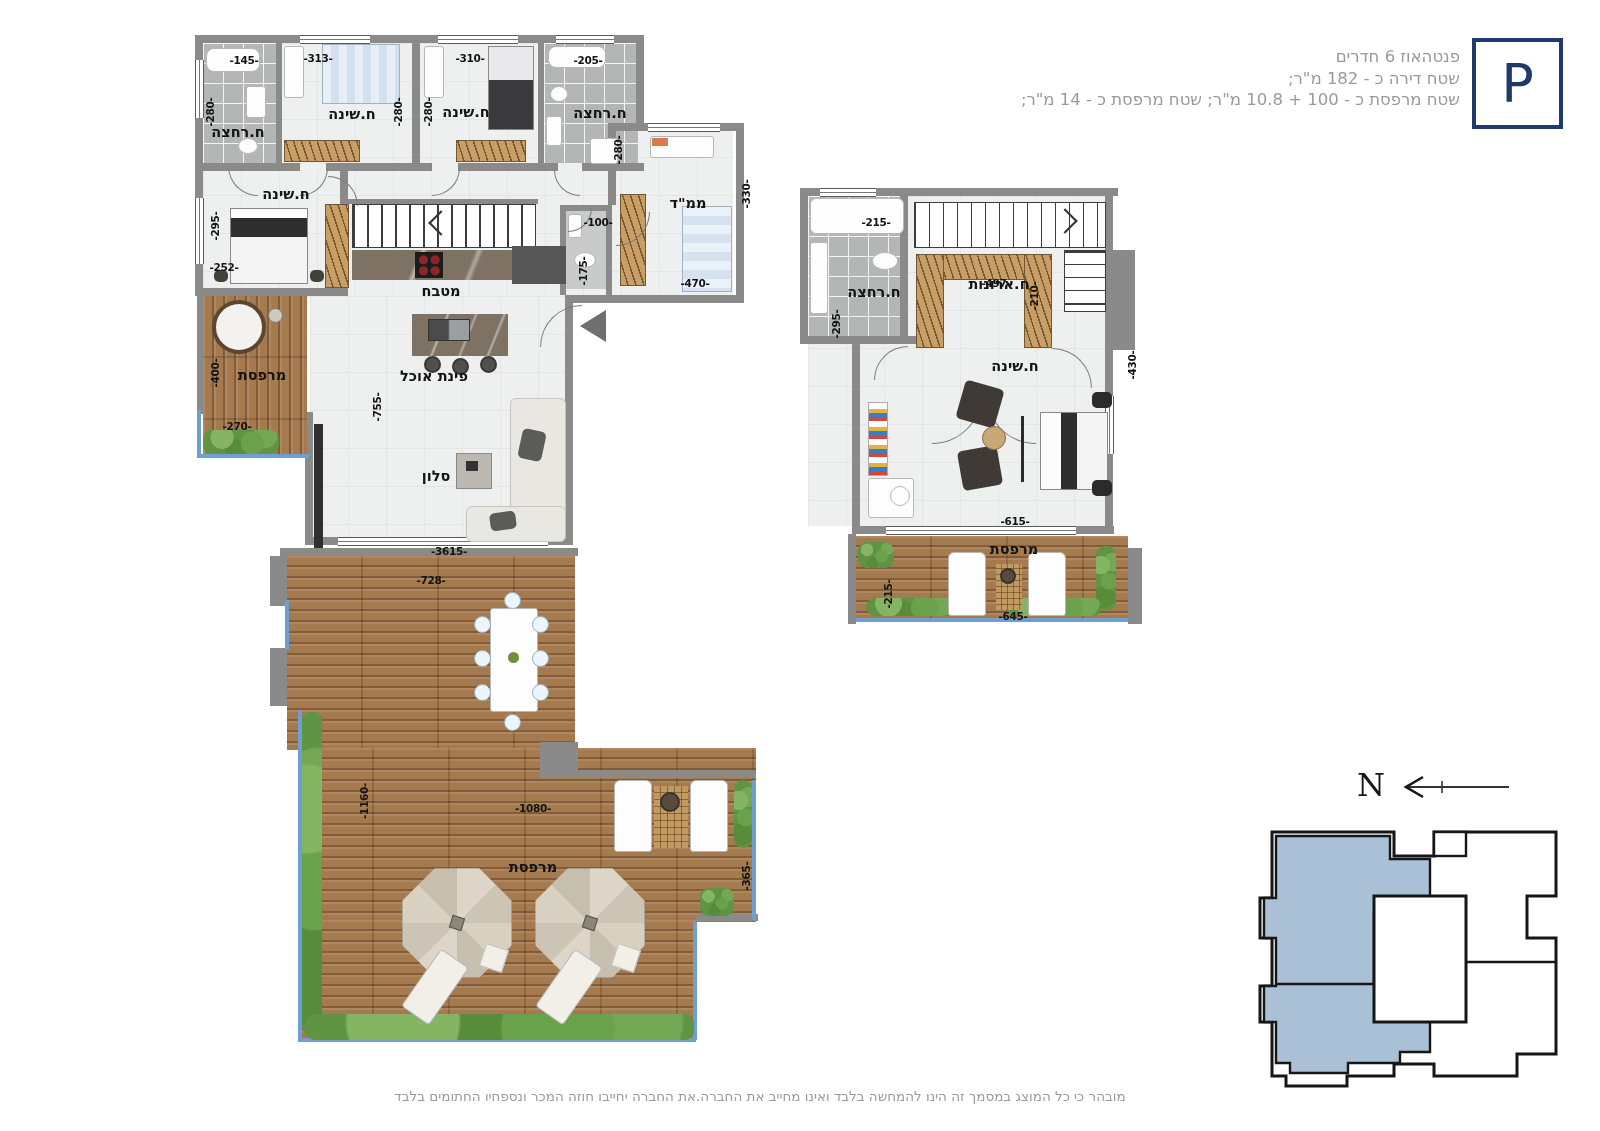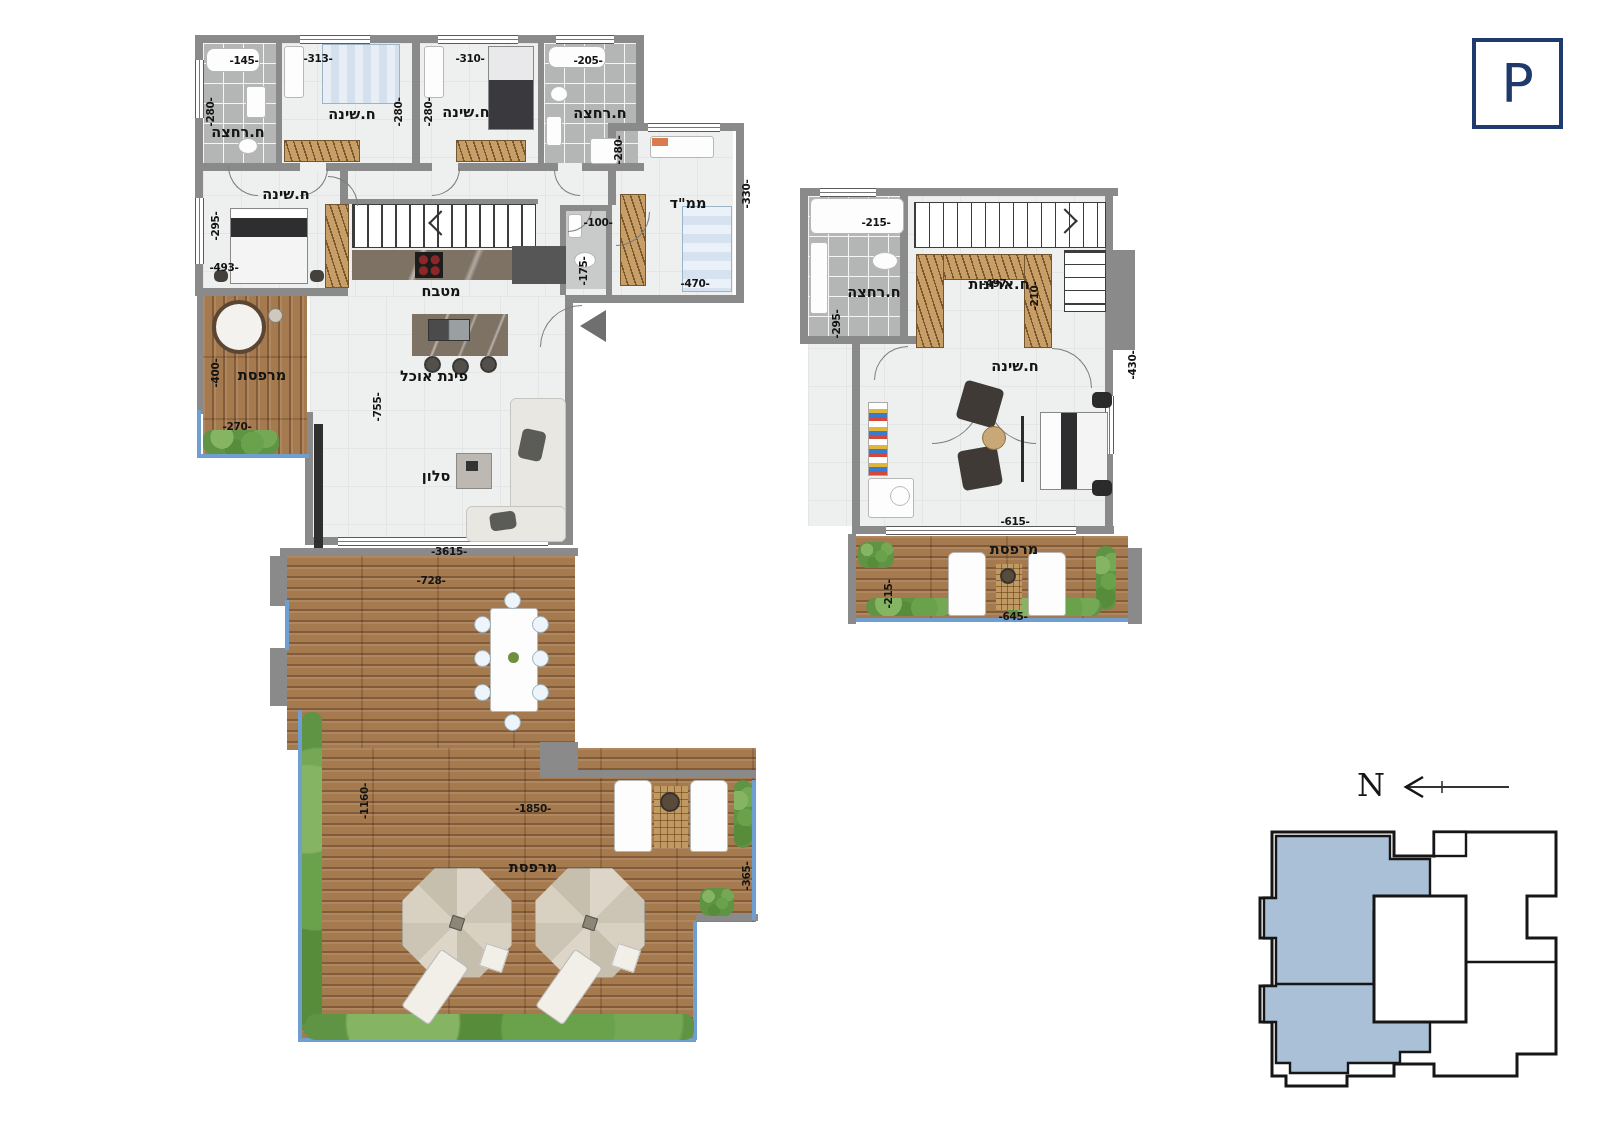--- a/index.html
+++ b/index.html
@@ -58,20 +58,25 @@
     display:flex;align-items:center;justify-content:center;background:#fff}
   .logo-box span{font-size:54px;color:#20396b;line-height:1}
   .disclaimer{position:absolute;left:260px;top:1088px;width:1000px;text-align:center;direction:rtl;
     color:#9b9b9b;font-size:13.5px}
 </style>
 </head>
 <body>
 
 <div id="canvas">
 
+  <div class="header-text">
+    <div>פנטהאוז 6 חדרים</div>
+    <div>שטח דירה כ - 182 מ"ר;</div>
+    <div>שטח מרפסת כ - 100 + 10.8 מ"ר; שטח מרפסת כ - 14 מ"ר;</div>
+  </div>
   <div class="logo-box">
     <span>P</span>
   </div>
 
   <div class="floor" style="left:203px;top:43px;width:530px;height:255px"></div>
   <div class="abs" style="left:642px;top:30px;width:100px;height:93px;background:#fff"></div>
   <div class="floor" style="left:310px;top:296px;width:258px;height:246px"></div>
   <div class="tile" style="left:203px;top:43px;width:75px;height:122px"></div>
   <div class="tile" style="left:544px;top:43px;width:94px;height:128px"></div>
   <div class="tile" style="left:566px;top:211px;width:42px;height:78px;background:#c9cbca"></div>
@@ -232,37 +237,37 @@
   <div class="dim" style="left:318px;top:58px">-313-</div>
   <div class="dim v" style="left:398px;top:112px">-280-</div>
   <div class="rlabel" style="left:466px;top:112px">ח.שינה</div>
   <div class="dim" style="left:470px;top:58px">-310-</div>
   <div class="dim v" style="left:428px;top:112px">-280-</div>
   <div class="rlabel" style="left:600px;top:113px">ח.רחצה</div>
   <div class="dim" style="left:588px;top:60px">-205-</div>
   <div class="dim v" style="left:618px;top:150px">-280-</div>
   <div class="rlabel" style="left:286px;top:194px">ח.שינה</div>
   <div class="dim v" style="left:215px;top:226px">-295-</div>
-  <div class="dim" style="left:224px;top:267px">-493-</div>
+  <div class="dim" style="left:224px;top:267px">-252-</div>
   <div class="rlabel" style="left:441px;top:291px">מטבח</div>
   <div class="dim" style="left:598px;top:222px">-100-</div>
   <div class="dim v" style="left:583px;top:271px">-175-</div>
   <div class="rlabel" style="left:688px;top:203px">ממ"ד</div>
   <div class="dim v" style="left:746px;top:194px">-330-</div>
   <div class="dim" style="left:695px;top:283px">-470-</div>
   <div class="rlabel" style="left:262px;top:375px">מרפסת</div>
   <div class="dim v" style="left:215px;top:373px">-400-</div>
   <div class="dim" style="left:237px;top:426px">-270-</div>
   <div class="rlabel" style="left:434px;top:376px">פינת אוכל</div>
   <div class="rlabel" style="left:436px;top:476px">סלון</div>
   <div class="dim v" style="left:377px;top:407px">-755-</div>
   <div class="dim" style="left:449px;top:551px">-3615-</div>
   <div class="dim" style="left:431px;top:580px">-728-</div>
   <div class="dim v" style="left:364px;top:801px">-1160-</div>
-  <div class="dim" style="left:533px;top:808px">-1850-</div>
+  <div class="dim" style="left:533px;top:808px">-1080-</div>
   <div class="rlabel" style="left:533px;top:867px">מרפסת</div>
   <div class="dim v" style="left:746px;top:876px">-365-</div>
 
   <div class="floor" style="left:808px;top:196px;width:300px;height:330px"></div>
   <div class="tile" style="left:808px;top:196px;width:96px;height:144px"></div>
 
   <div class="wall" style="left:800px;top:188px;width:318px;height:8px"></div>
   <div class="wall" style="left:800px;top:188px;width:8px;height:152px"></div>
   <div class="wall" style="left:800px;top:336px;width:116px;height:8px"></div>
   <div class="wall" style="left:900px;top:196px;width:8px;height:148px"></div>
@@ -334,14 +339,15 @@
   </svg>
   <svg width="312" height="272" viewBox="0 0 312 272" style="position:absolute;left:1250px;top:826px">
     <path d="M22,6 H144 V30 H184 V6 H306 V70 H277 V112 H306 V228 H267 V250 H184 V238 H144 V250 H97 V260 H36 V250 H22 V196 H10 V160 H22 V112 H10 V72 H22 Z" fill="#ffffff" stroke="#161616" stroke-width="3"></path>
     <path d="M26,10 H140 V33 H180 V86 H124 V158 H180 V226 H150 V237 H98 V247 H40 V237 H26 V196 H14 V160 H26 V112 H14 V72 H26 Z" fill="#a9c0d6" stroke="#161616" stroke-width="2.4"></path>
     <rect x="124" y="70" width="92" height="126" fill="#ffffff" stroke="#161616" stroke-width="3"></rect>
     <line x1="26" y1="158" x2="124" y2="158" stroke="#161616" stroke-width="2.4"></line>
     <line x1="216" y1="136" x2="306" y2="136" stroke="#161616" stroke-width="2.4"></line>
     <rect x="184" y="6" width="32" height="24" fill="#ffffff" stroke="#161616" stroke-width="2.4"></rect>
   </svg>
 
+  <div class="disclaimer">מובהר כי כל המוצג במסמך זה הינו להמחשה בלבד ואינו מחייב את החברה.את החברה יחייבו חוזה המכר ונספחיו החתומים בלבד</div>
 
 </div>
 
 </body></html>

